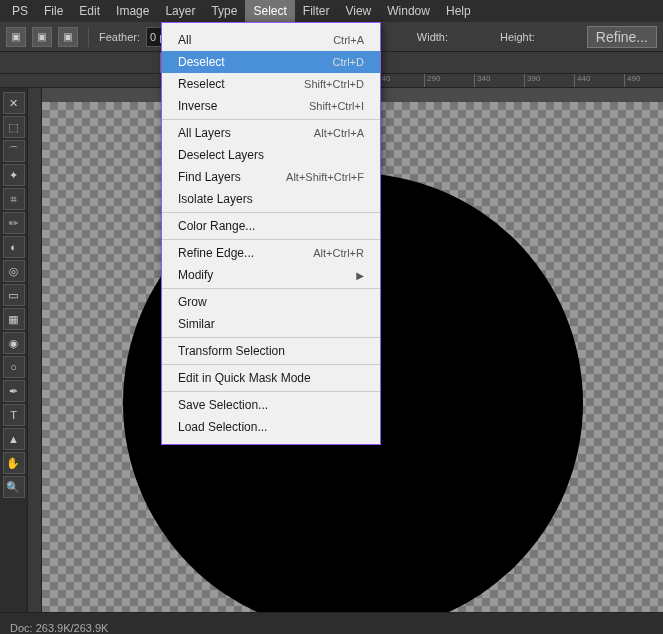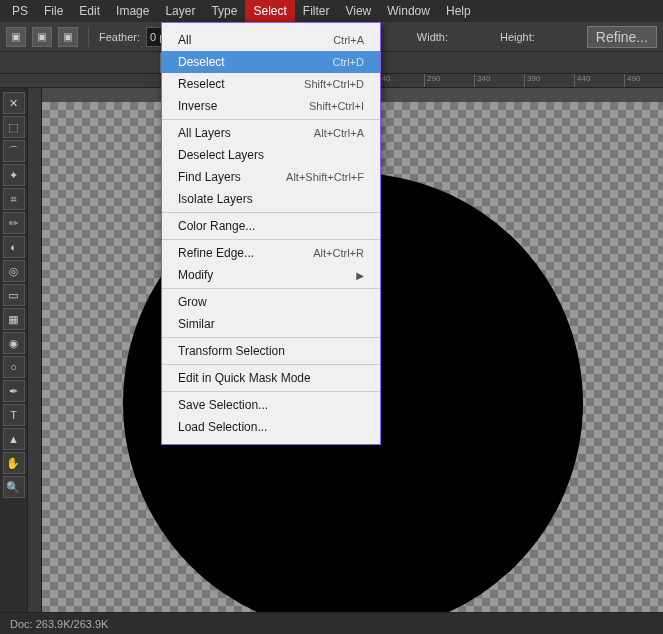--- a/index.html
+++ b/index.html
@@ -24,21 +24,21 @@
     .menu-item {
       color: #cccccc;
       padding: 2px 8px;
       cursor: pointer;
       font-size: 12px;
       height: 22px;
       display: flex;
       align-items: center;
     }
     .menu-item:hover, .menu-item.active {
-      background: #b91c1c;
+      background: #737373;
       color: white;
     }
 
     
     #options-bar {
       background: #3c3c3c;
       height: 30px;
       display: flex;
       align-items: center;
       padding: 0 6px;
@@ -218,21 +218,21 @@
       left: 50%;
       top: 50%;
       transform: translate(-50%, -40%);
     }
 
     
     #status-bar {
       background: #2d2d2d;
       height: 22px;
       display: flex;
-      align-items: center;
+      align-items: flex-end;
       padding: 0 10px;
       border-top: 1px solid #222;
       position: absolute;
       bottom: 0;
       left: 0;
       right: 0;
     }
     .status-text {
       color: #aaa;
       font-size: 11px;

